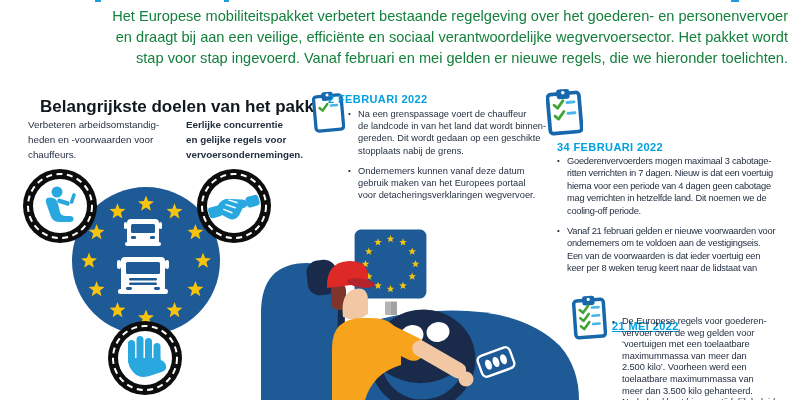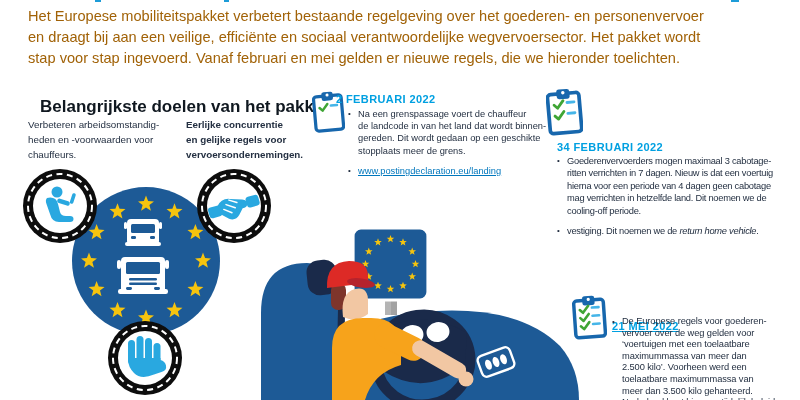--- a/index.html
+++ b/index.html
@@ -7,30 +7,30 @@
     width:800px;height:400px;position:relative;overflow:hidden;
     background:#ffffff;
     font-family:"Liberation Sans","DejaVu Sans",sans-serif;
     color:#243042;
   }
   .abs{position:absolute;}
   .lines{white-space:pre-line;}
   
   .title-frag{position:absolute;top:0;height:2px;background:#1d9cd8;}
   
-  #intro{left:28px;top:6px;width:760px;font-size:14.6px;line-height:21px;color:#a16207;}
+  #intro{left:28px;top:6px;width:760px;font-size:14.6px;line-height:21px;color:#15803d;text-align:right;}
   
   #goals-heading{left:40px;top:97px;font-size:17px;font-weight:bold;color:#101820;}
   .goal{top:118px;font-size:9.8px;line-height:14.8px;color:#243042;}
   #goal1{left:28px;width:150px;}
   #goal2{left:186px;width:135px;font-weight:bold;}
   
   .date{font-size:11px;font-weight:bold;color:#00a0e1;letter-spacing:.4px;}
   .bullets{color:#243042;}
-  #feb2-date{left:336px;top:93px;}
+  #feb2-date{left:328px;top:93px;}
   #feb2-bullets{left:348px;top:108px;width:212px;font-size:9.3px;line-height:12.2px;}
   #feb21-date{left:557px;top:141px;}
   #feb21-bullets{left:557px;top:155px;width:242px;font-size:9.3px;line-height:12.4px;letter-spacing:-.25px;}
   #mei21-date{left:612px;top:320px;text-decoration:underline;}
   #mei21-bullets{left:612px;top:316px;width:186px;font-size:9.3px;line-height:11.6px;letter-spacing:-.1px;}
   .bullet{display:flex;align-items:flex-start;}
   .bullet + .bullet{margin-top:8px;}
   .dot{flex:0 0 10px;font-size:8px;line-height:inherit;}
   .btext{flex:1 1 auto;}
   .blk{display:block;}
@@ -220,26 +220,28 @@
     <path d="M 20,15.5 h 6.5" stroke="#45b5e8" stroke-width="2.6" stroke-linecap="round"></path>
   </g>
 </svg>
 <div id="feb2-date" class="abs date">2 FEBRUARI 2022</div>
 <div id="feb2-bullets" class="abs bullets">
   <div class="bullet">
     <span class="dot">•</span>
     <span class="btext lines">Na een grenspassage voert de chauffeur
 de landcode in van het land dat wordt binnen-
 gereden. Dit wordt gedaan op een geschikte
-stopplaats meer de grens.</span>
+stopplaats nabij de grens.</span>
   </div>
   <div class="bullet">
     <span class="dot">•</span>
     <span class="btext">
-      <a class="link">www.postingdeclaration.eu/landing</a>
+      <span class="lines">Ondernemers kunnen vanaf deze datum
+gebruik maken van het Europees portaal
+voor detacheringsverklaringen wegvervoer.</span>
     </span>
   </div>
 </div>
 
 <svg id="feb21-icon" class="icon-clipboard" viewBox="0 0 34 44">
   <g transform="rotate(-5 17 22)">
     <rect x="2.5" y="5" width="29" height="36" rx="3" fill="#fff" stroke="#1767ad" stroke-width="3.4"></rect>
     <rect x="11" y="1" width="12" height="9" rx="2.5" fill="#1767ad"></rect>
     <circle cx="17" cy="4.2" r="1.6" fill="#fff"></circle>
     <path d="M 8,15 l 3,3 5.5,-6.5" stroke="#3fa535" stroke-width="2.6" fill="none" stroke-linecap="round" stroke-linejoin="round"></path>
@@ -254,21 +256,24 @@
     <span class="dot">•</span>
     <span class="btext lines">Goederenvervoerders mogen maximaal 3 cabotage-
 ritten verrichten in 7 dagen. Nieuw is dat een voertuig
 hierna voor een periode van 4 dagen geen cabotage
 mag verrichten in hetzelfde land. Dit noemen we de
 cooling-off periode.</span>
   </div>
   <div class="bullet">
     <span class="dot">•</span>
     <span class="btext">
-      <span class="blk"><span>vestiging. Dit noemen we de </span><em>return home vehicle</em><span>.</span></span>
+      <span class="lines">Vanaf 21 februari gelden er nieuwe voorwaarden voor
+ondernemers om te voldoen aan de vestigingseis.
+Een van de voorwaarden is dat ieder voertuig een
+keer per 8 weken terug keert naar de lidstaat van</span>
     </span>
   </div>
 </div>
 
 <svg id="mei21-icon" class="icon-clipboard" viewBox="0 0 34 44">
   <g transform="rotate(-4 17 22)">
     <rect x="2.5" y="5" width="29" height="36" rx="3" fill="#fff" stroke="#1767ad" stroke-width="3.4"></rect>
     <rect x="11" y="1" width="12" height="9" rx="2.5" fill="#1767ad"></rect>
     <circle cx="17" cy="4.2" r="1.6" fill="#fff"></circle>
     <path d="M 8,14 l 3,3 5.5,-6.5" stroke="#3fa535" stroke-width="2.5" fill="none" stroke-linecap="round" stroke-linejoin="round"></path>

